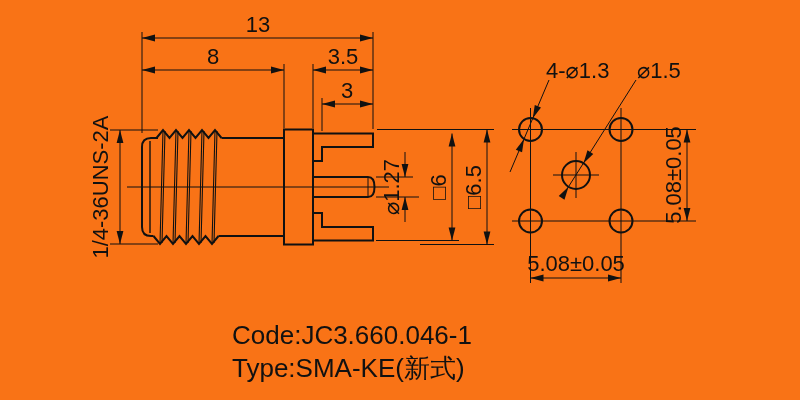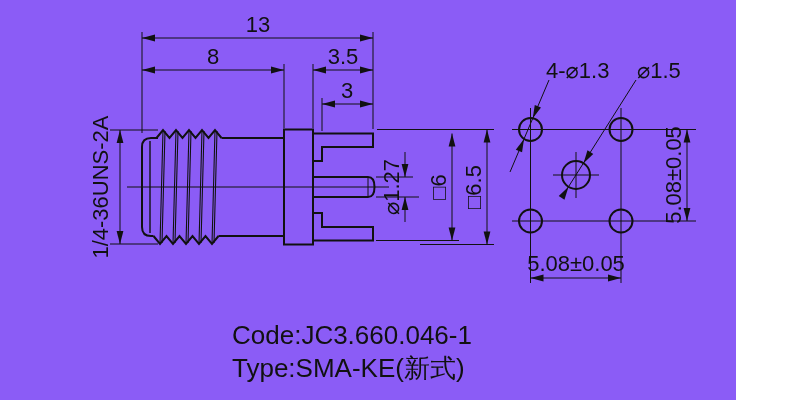--- a/index.html
+++ b/index.html
@@ -1,16 +1,16 @@
 <!DOCTYPE html>
 <html><head>
 <meta charset="utf-8">
 <style>
   html,body{margin:0;padding:0;background:#fff;}
-  .canvas{position:relative;width:736px;height:400px;background:#8b5cf6;overflow:hidden;
+  .canvas{position:relative;width:800px;height:400px;background:#f97316;overflow:hidden;
           font-family:"Liberation Sans","DejaVu Sans",sans-serif;}
   svg{display:block}
   .ol{fill:none;stroke:#111;stroke-width:2;stroke-linejoin:miter;stroke-linecap:butt}
   .ol15{fill:none;stroke:#111;stroke-width:1.4}
   .thin{fill:none;stroke:#111;stroke-width:1}
   .crest{fill:none;stroke:#111;stroke-width:1.1}
   .dimtxt{font-size:22px;fill:#111}
   .dimtxt-mid{font-size:22px;fill:#111;text-anchor:middle}
   .titletxt{font-size:26px;fill:#111}
 </style>

